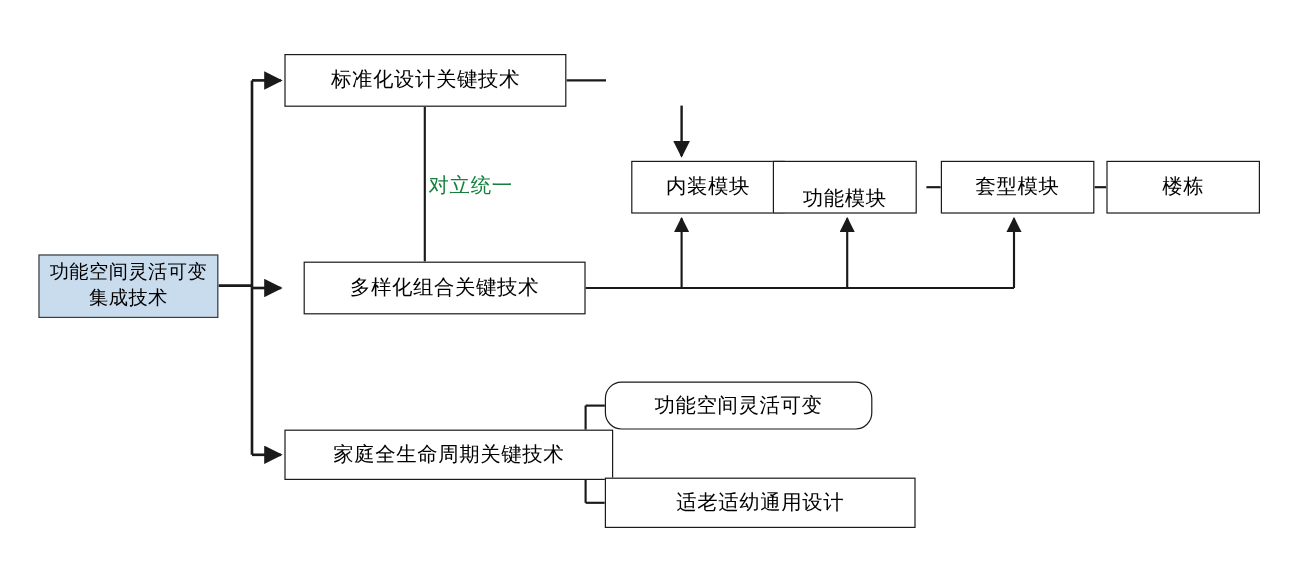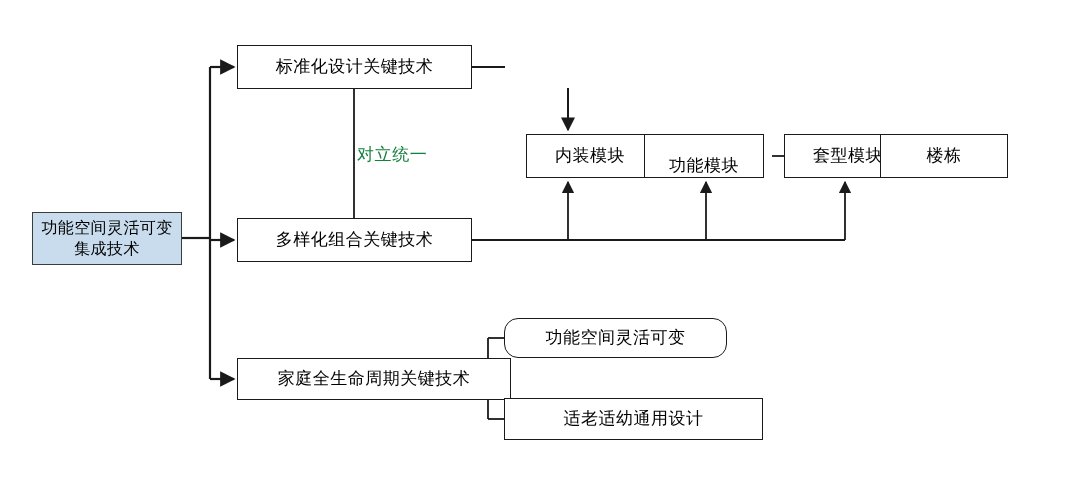--- a/index.html
+++ b/index.html
@@ -116,25 +116,25 @@
   </div>
 
   <div class="node" style="left:644px; top:134px; width:120px; height:44px;align-items:flex-end;">
     <span>功能模块</span>
   </div>
 
   <div class="node" style="left:784px; top:134px; width:128px; height:44px;justify-content:center;">
     <span>套型模块</span>
   </div>
 
-  <div class="node" style="left:880px; top:134px; width:128px; height:44px;align-items:center;">
+  <div class="node" style="left:922px; top:134px; width:128px; height:44px;align-items:center;">
     <span>楼栋</span>
   </div>
 
-  <div class="node" style="left:237px; top:218px; width:235px; height:44px;">
+  <div class="node" style="left:253px; top:218px; width:235px; height:44px;">
     <span>多样化组合关键技术</span>
   </div>
 
   <div class="node" style="left:237px; top:358px; width:274px; height:42px;">
     <span>家庭全生命周期关键技术</span>
   </div>
 
   <div class="node" style="left:504px; top:318px; width:223px; height:40px;border-radius:14px;">
     <span>功能空间灵活可变</span>
   </div>

